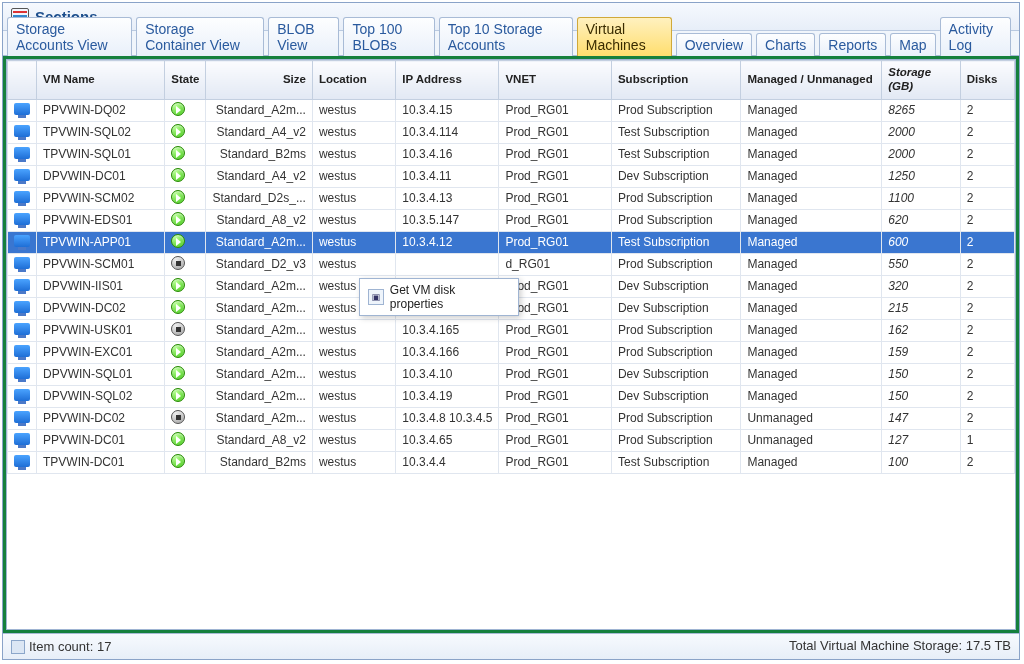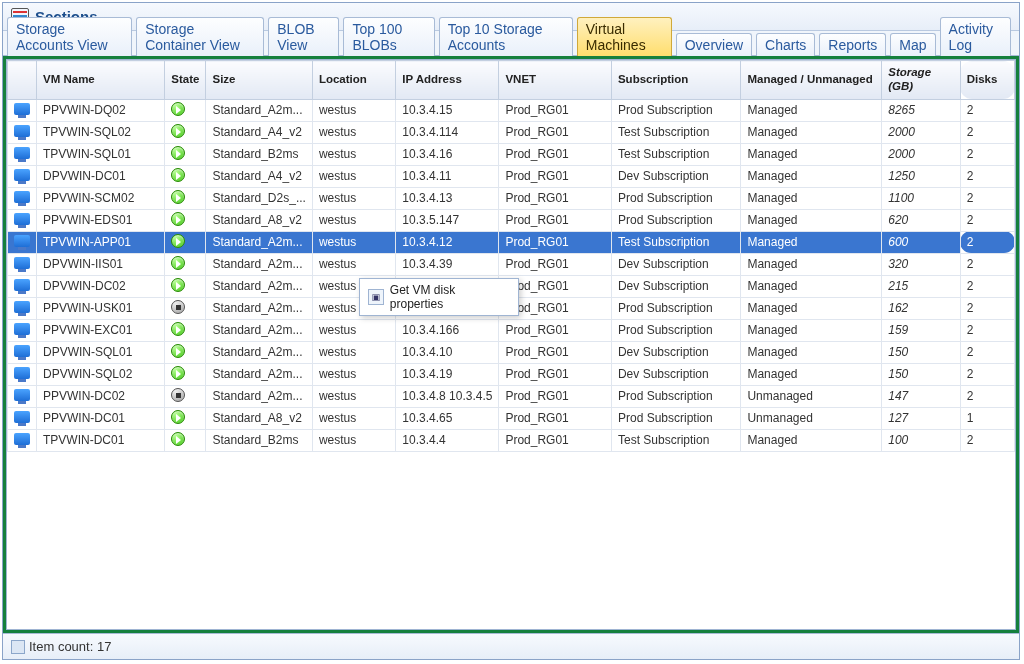--- a/index.html
+++ b/index.html
@@ -170,23 +170,23 @@
     font-size: 13px;
     color:#333;
     height: 26px;
   }
   .status-left { display:flex; align-items:center; }
   .status-left .sb-icon {
     width:14px;height:14px;margin-right:4px;
     border:1px solid #8ba6ca; background:#dbe6f4;
   }
   
-  .c-name{width:130px;} .c-state{width:40px;} .c-size{width:100px;}
+  .c-name{width:130px;} .c-state{width:40px;} .c-size{width:100px;text-align:right;}
   .c-loc{width:85px;} .c-ip{width:100px;} .c-vnet{width:115px;}
-  .c-sub{width:131px;} .c-man{width:145px;} .c-stor{width:80px;font-style:italic;} .c-disk{width:55px;border-radius:12px;}
+  .c-sub{width:131px;} .c-man{width:145px;} .c-stor{width:80px;font-style:italic;} .c-disk{width:55px;}
 </style>
 </head>
 <body>
 
 <div class="frame">
   <div class="titlebar">
     <span class="logo">
         <span class="r"></span>
         <span class="b"></span>
         <span class="g"></span>
@@ -312,20 +312,33 @@
             <td class="c-loc">westus</td>
             <td class="c-ip">10.3.4.12</td>
             <td class="c-vnet">Prod_RG01</td>
             <td class="c-sub">Test Subscription</td>
             <td class="c-man">Managed</td>
             <td class="c-stor">600</td>
             <td class="c-disk">2</td>
           </tr>
           <tr>
             <td class="iconcol"><span class="vm-icon"></span></td>
+            <td class="c-name">PPVWIN-SCM01</td>
+            <td class="c-state"><span class="state-dot stop"></span></td>
+            <td class="c-size">Standard_D2_v3</td>
+            <td class="c-loc">westus</td>
+            <td class="c-ip"></td>
+            <td class="c-vnet">d_RG01</td>
+            <td class="c-sub">Prod Subscription</td>
+            <td class="c-man">Managed</td>
+            <td class="c-stor">550</td>
+            <td class="c-disk">2</td>
+          </tr>
+          <tr>
+            <td class="iconcol"><span class="vm-icon"></span></td>
             <td class="c-name">DPVWIN-IIS01</td>
             <td class="c-state"><span class="state-dot run"></span></td>
             <td class="c-size">Standard_A2m...</td>
             <td class="c-loc">westus</td>
             <td class="c-ip">10.3.4.39</td>
             <td class="c-vnet">Prod_RG01</td>
             <td class="c-sub">Dev Subscription</td>
             <td class="c-man">Managed</td>
             <td class="c-stor">320</td>
             <td class="c-disk">2</td>
@@ -444,14 +457,15 @@
       </div>
     </div>
   </div>
 
   <div class="statusbar">
     <div class="status-left">
       <span class="sb-icon"></span>
       <span>Item count:</span>&nbsp;
       <span>17</span>
     </div>
+    <div>Total Virtual Machine Storage: 17.5 TB</div>
   </div>
 </div>
 
 </body></html>

